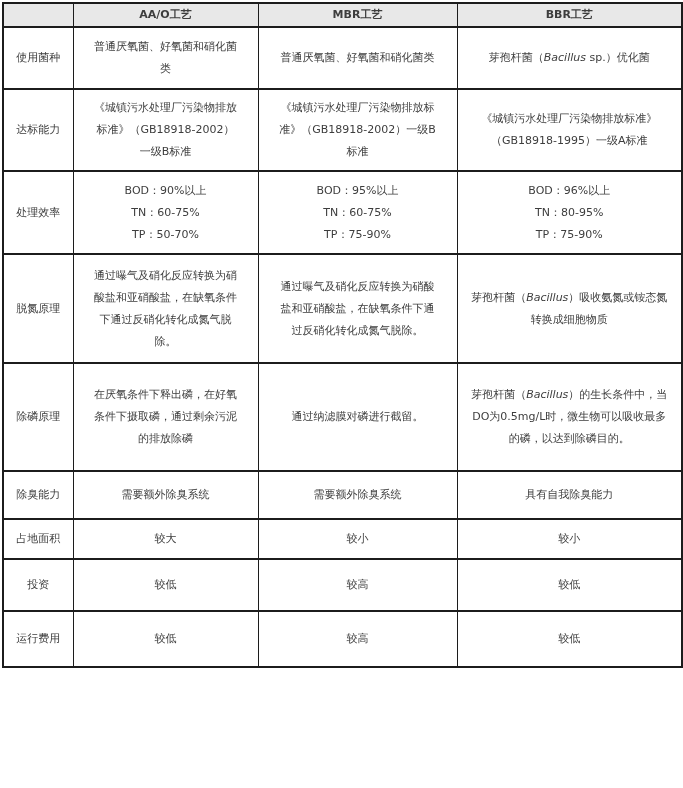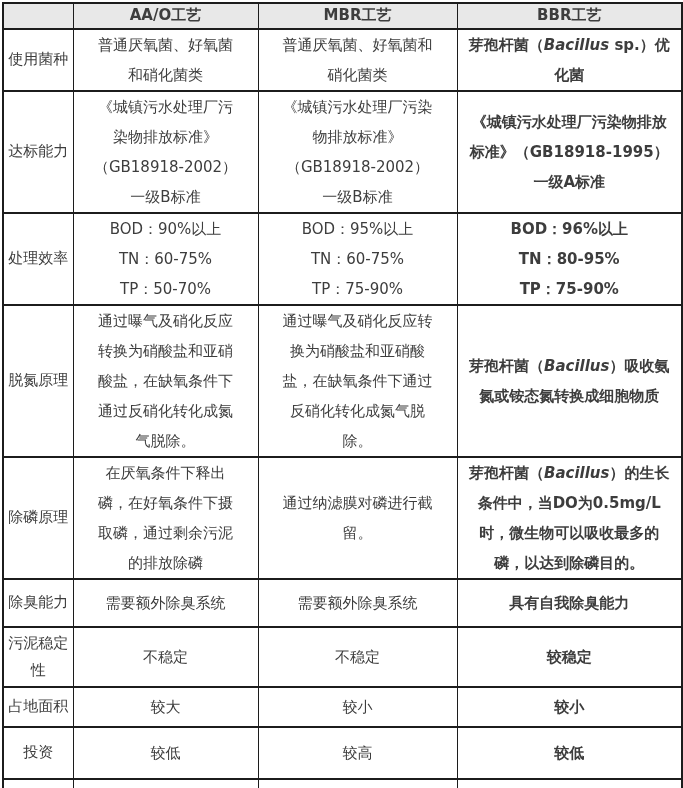--- a/index.html
+++ b/index.html
@@ -22,40 +22,40 @@
     border: 2px solid var(--border);
   }
   .cmp th, .cmp td {
     border-left: 1px solid var(--border);
     border-right: 1px solid var(--border);
     border-top: 2px solid var(--border);
     border-bottom: 2px solid var(--border);
     text-align: center;
     vertical-align: middle;
     color: var(--text);
-    font-size: 15px;
+    font-size: 11px;
     font-weight: normal;
     line-height: 2.0;
     white-space: pre-line;
     padding: 0 8px;
     overflow: hidden;
   }
   .cmp thead th {
     background: var(--header-bg);
     font-weight: bold;
     line-height: 1.3;
     padding: 2px 4px;
   }
   .cmp tbody th {          
     line-height: 1.8;
     padding: 0 1px;
   }
   .cmp td:nth-child(2) { padding: 0 20px; }
   .cmp td:nth-child(3) { padding: 0 20px; }
-  .cmp td:nth-child(4) { padding: 0 10px; font-weight: bold; }
+  .cmp td:nth-child(4) { padding: 0 10px; }
   .italic { font-style: italic; }
   .col-label  { width: 70px; }
   .col-aao    { width: 185px; }
   .col-mbr    { width: 199px; }
   .col-bbr    { width: 225px; }
 </style>
 </head>
 <body>
 
 <div class="page">
@@ -110,26 +110,20 @@
           <td>在厌氧条件下释出磷，在好氧条件下摄取磷，通过剩余污泥的排放除磷</td>
           <td>通过纳滤膜对磷进行截留。</td>
           <td><span>芽孢杆菌（</span><span class="italic">Bacillus</span><span>）的生长条件中，当DO为0.5mg/L时，微生物可以吸收最多的磷，以达到除磷目的。</span></td>
         </tr>
         <tr style="height: 48px;">
           <th>除臭能力</th>
           <td>需要额外除臭系统</td>
           <td>需要额外除臭系统</td>
           <td>具有自我除臭能力</td>
         </tr>
-        <tr style="height: 60px;">
-          <th>污泥稳定性</th>
-          <td>不稳定</td>
-          <td>不稳定</td>
-          <td>较稳定</td>
-        </tr>
         <tr style="height: 40px;">
           <th>占地面积</th>
           <td>较大</td>
           <td>较小</td>
           <td>较小</td>
         </tr>
         <tr style="height: 52px;">
           <th>投资</th>
           <td>较低</td>
           <td>较高</td>

